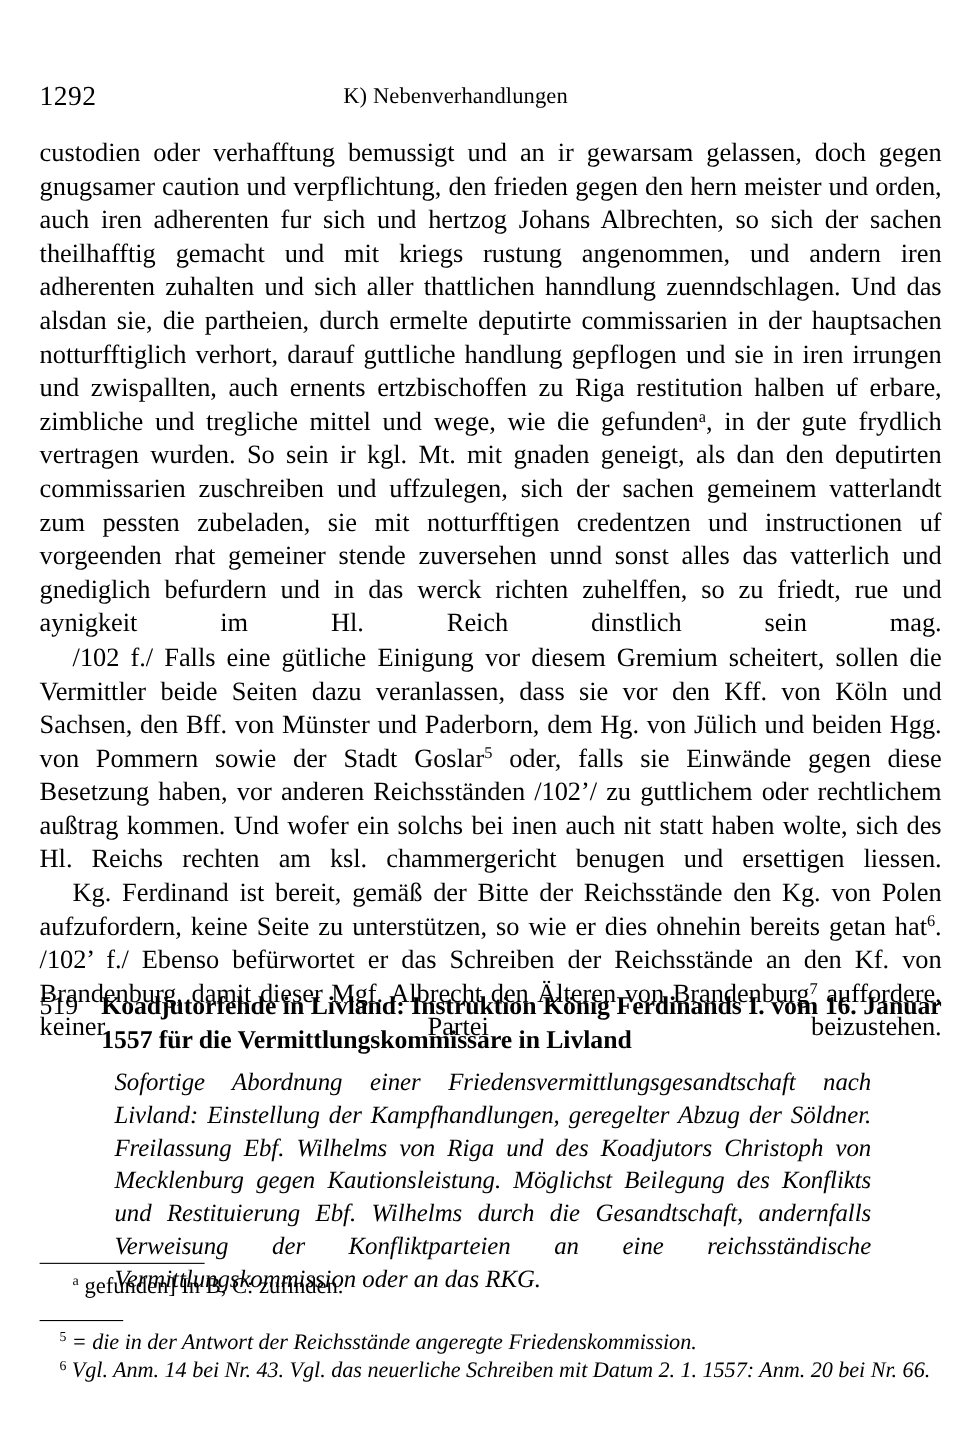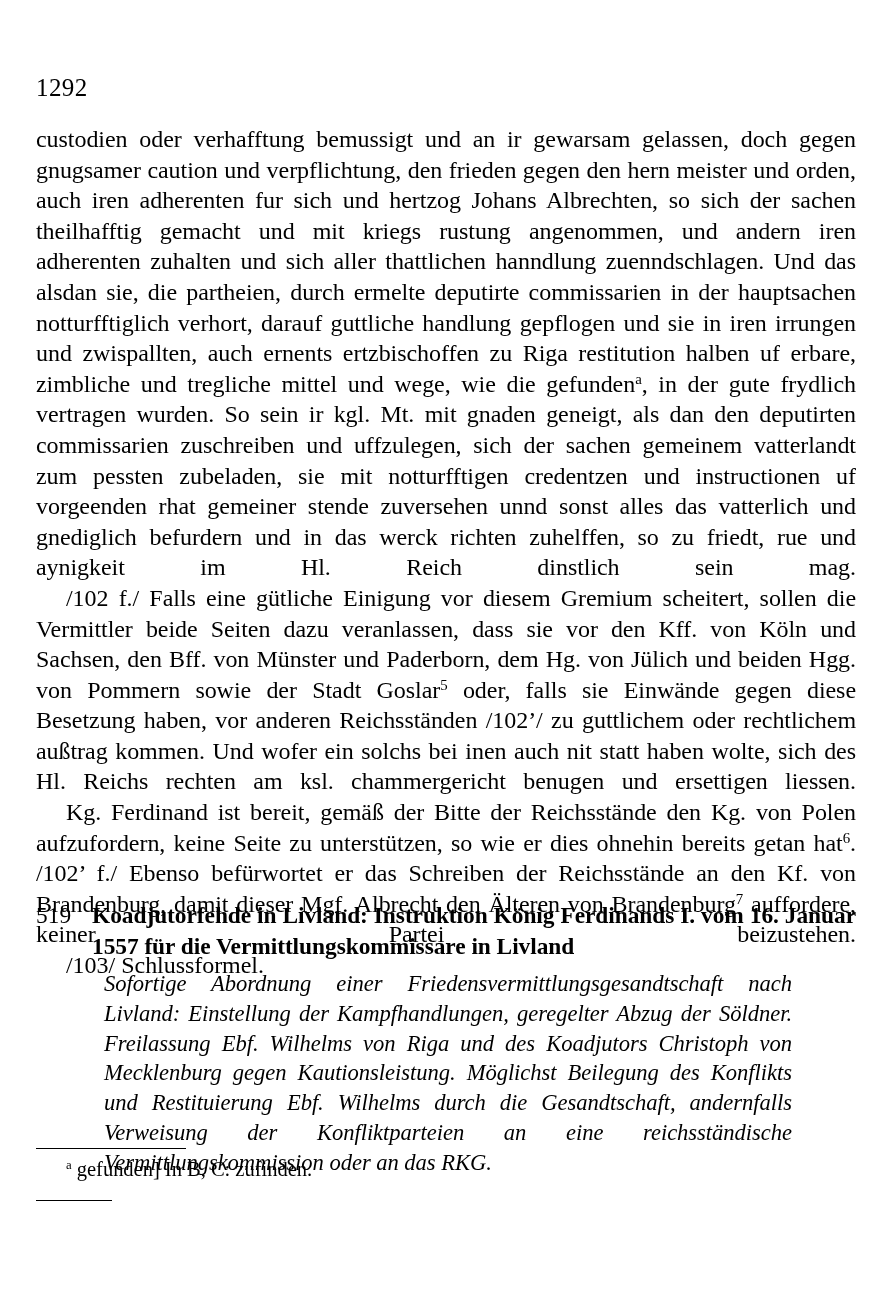--- a/index.html
+++ b/index.html
@@ -161,47 +161,49 @@
     font-style: normal;
   }
 </style>
 </head>
 <body>
 
 <div class="page">
 
   <div class="runhead">
     <span class="folio">1292</span>
+    <span class="runtitle">K) Nebenverhandlungen</span>
   </div>
 
   <div class="textblock">
 
     <p class="body just-all"><span>custodien oder verhafftung bemussigt und an ir gewarsam gelassen, doch gegen gnugsamer caution und verpflichtung, den frieden gegen den hern meister und orden, auch iren adherenten fur sich und hertzog Johans Albrechten, so sich der sachen theilhafftig gemacht und mit kriegs rustung angenommen, und andern iren adherenten zuhalten und sich aller thattlichen hanndlung zuenndschlagen. Und das alsdan sie, die partheien, durch ermelte deputirte commissarien in der hauptsachen notturfftiglich verhort, darauf guttliche handlung gepflogen und sie in iren irrungen und zwispallten, auch ernents ertzbischoffen zu Riga restitution halben uf erbare, zimbliche und tregliche mittel und wege, wie die gefunden</span><sup>a</sup><span>, in der gute frydlich vertragen wurden. So sein ir kgl. Mt. mit gnaden geneigt, als dan den deputirten commissarien zuschreiben und uffzulegen, sich der sachen gemeinem vatterlandt zum pessten zubeladen, sie mit notturfftigen credentzen und instructionen uf vorgeenden rhat gemeiner stende zuversehen unnd sonst alles das vatterlich und gnediglich befurdern und in das werck richten zuhelffen, so zu friedt, rue und aynigkeit im Hl. Reich dinstlich sein mag.</span></p>
 
     <p class="body indent just-all"><span class="ital">/102 f./ Falls eine gütliche Einigung vor diesem Gremium scheitert, sollen die Vermittler beide Seiten dazu veranlassen, dass sie vor den Kff. von Köln und Sachsen, den Bff. von Münster und Paderborn, dem Hg. von Jülich und beiden Hgg. von Pommern sowie der Stadt Goslar</span><sup class="ital">5</sup><span class="ital"> oder, falls sie Einwände gegen diese Besetzung haben, vor anderen Reichsständen </span><span>/102’/ zu guttlichem oder rechtlichem außtrag kommen. Und wofer ein solchs bei inen auch nit statt haben wolte, sich des Hl. Reichs rechten am ksl. chammergericht benugen und ersettigen liessen.</span></p>
 
     <p class="body indent just-all"><span class="ital">Kg. Ferdinand ist bereit, gemäß der Bitte der Reichsstände den Kg. von Polen aufzufordern, keine Seite zu unterstützen, so wie er dies ohnehin bereits getan hat</span><sup class="ital">6</sup><span class="ital">. /102’ f./ Ebenso befürwortet er das Schreiben der Reichsstände an den Kf. von Brandenburg, damit dieser Mgf. Albrecht den Älteren von Brandenburg</span><sup class="ital">7</sup><span class="ital"> auffordere, keiner Partei beizustehen.</span></p>
 
-    <p class="body indent last-left"><span class="ital">/103/ Schlussformel.</span></p>
 
   </div>
 
   <div class="section">
     <div class="section-row">
       <span class="section-num">519</span>
       <span class="section-title">Koadjutorfehde in Livland: Instruktion König Ferdinands I. vom 16. Januar 1557 für die Vermittlungskommissare in Livland</span>
     </div>
   </div>
 
   <div class="summary">
     <p>Sofortige Abordnung einer Friedensvermittlungsgesandtschaft nach Livland: Einstellung der Kampfhandlungen, geregelter Abzug der Söldner. Freilassung Ebf. Wilhelms von Riga und des Koadjutors Christoph von Mecklenburg gegen Kautionsleistung. Möglichst Beilegung des Konflikts und Restituierung Ebf. Wilhelms durch die Gesandtschaft, andernfalls Verweisung der Konfliktparteien an eine reichsständische Vermittlungskommission oder an das RKG.</p>
   </div>
 
   <div class="apparatus">
     <div class="fn-rule rule-a"></div>
     <p class="fn-a"><sup>a</sup> <span>gefunden]</span><span class="ital"> In B, C:</span><span> zufinden.</span></p>
 
     <div class="fn-rule rule-n"></div>
     <ul class="fn-list">
+      <li><sup class="marker">5</sup> <span>= die in der Antwort der Reichsstände angeregte Friedenskommission.</span></li>
+      <li><sup class="marker">6</sup> <span>Vgl. Anm. 14 bei Nr. 43. Vgl. das neuerliche Schreiben mit Datum 2. 1. 1557: Anm. 20 bei Nr. 66.</span></li>
     </ul>
   </div>
 
 </div>
 
 </body></html>

